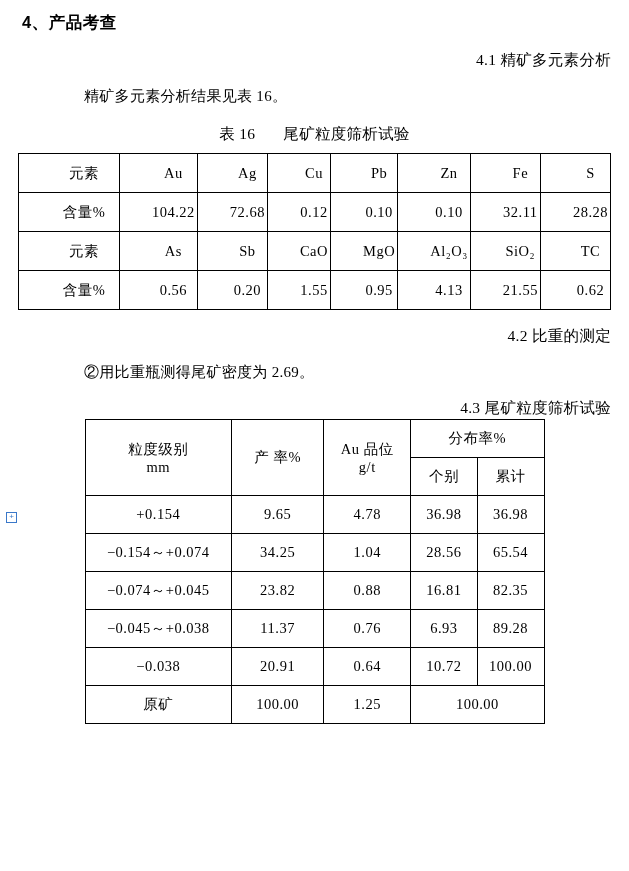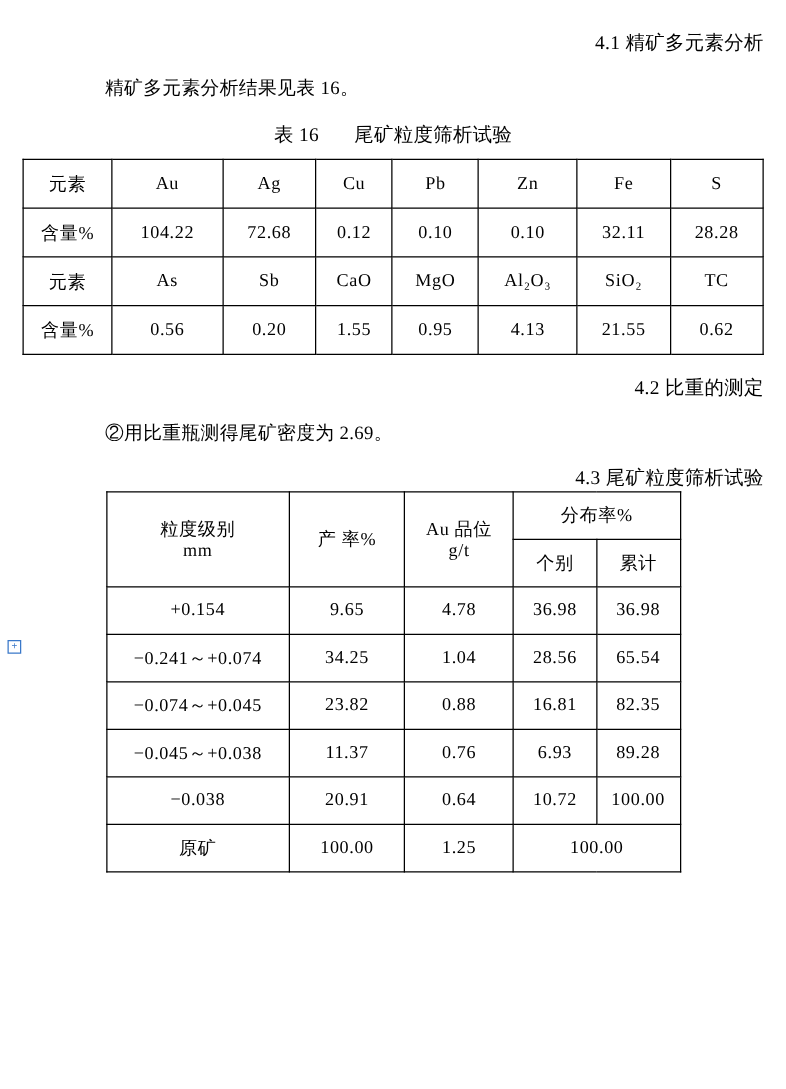--- a/index.html
+++ b/index.html
@@ -66,20 +66,21 @@
   #table16 {
     width: 593px;
     margin: 0 auto;
   }
   #table16 td.lbl {
     width: 66px;
     font-size: 14.5px;
   }
   #table16 td {
     height: 26px;
+    padding-left: 32px;
   }
   
   #table17 {
     width: 460px;
     margin: 0 auto;
   }
   #table17 td {
     height: 25px;
   }
   .t17-c1 { width: 152px; }
@@ -101,20 +102,21 @@
     font-family: "Liberation Sans", sans-serif;
   }
 </style>
 </head>
 <body>
 
 <div class="page">
 
   <div class="anchor-mark">+</div>
 
+  <div class="h1">4、产品考查</div>
 
   <div class="h2">4.1 精矿多元素分析</div>
 
   <div class="para">精矿多元素分析结果见表 16。</div>
 
   <div class="tbl-title">
     <span>表 16</span><span class="gap"></span><span>尾矿粒度筛析试验</span>
   </div>
 
   <table id="table16">
@@ -189,21 +191,21 @@
       </tr>
 
       <tr>
         <td>+0.154</td>
         <td>9.65</td>
         <td>4.78</td>
         <td>36.98</td>
         <td>36.98</td>
       </tr>
       <tr>
-        <td>−0.241～+0.074</td>
+        <td>−0.154～+0.074</td>
         <td>34.25</td>
         <td>1.04</td>
         <td>28.56</td>
         <td>65.54</td>
       </tr>
       <tr>
         <td>−0.074～+0.045</td>
         <td>23.82</td>
         <td>0.88</td>
         <td>16.81</td>

